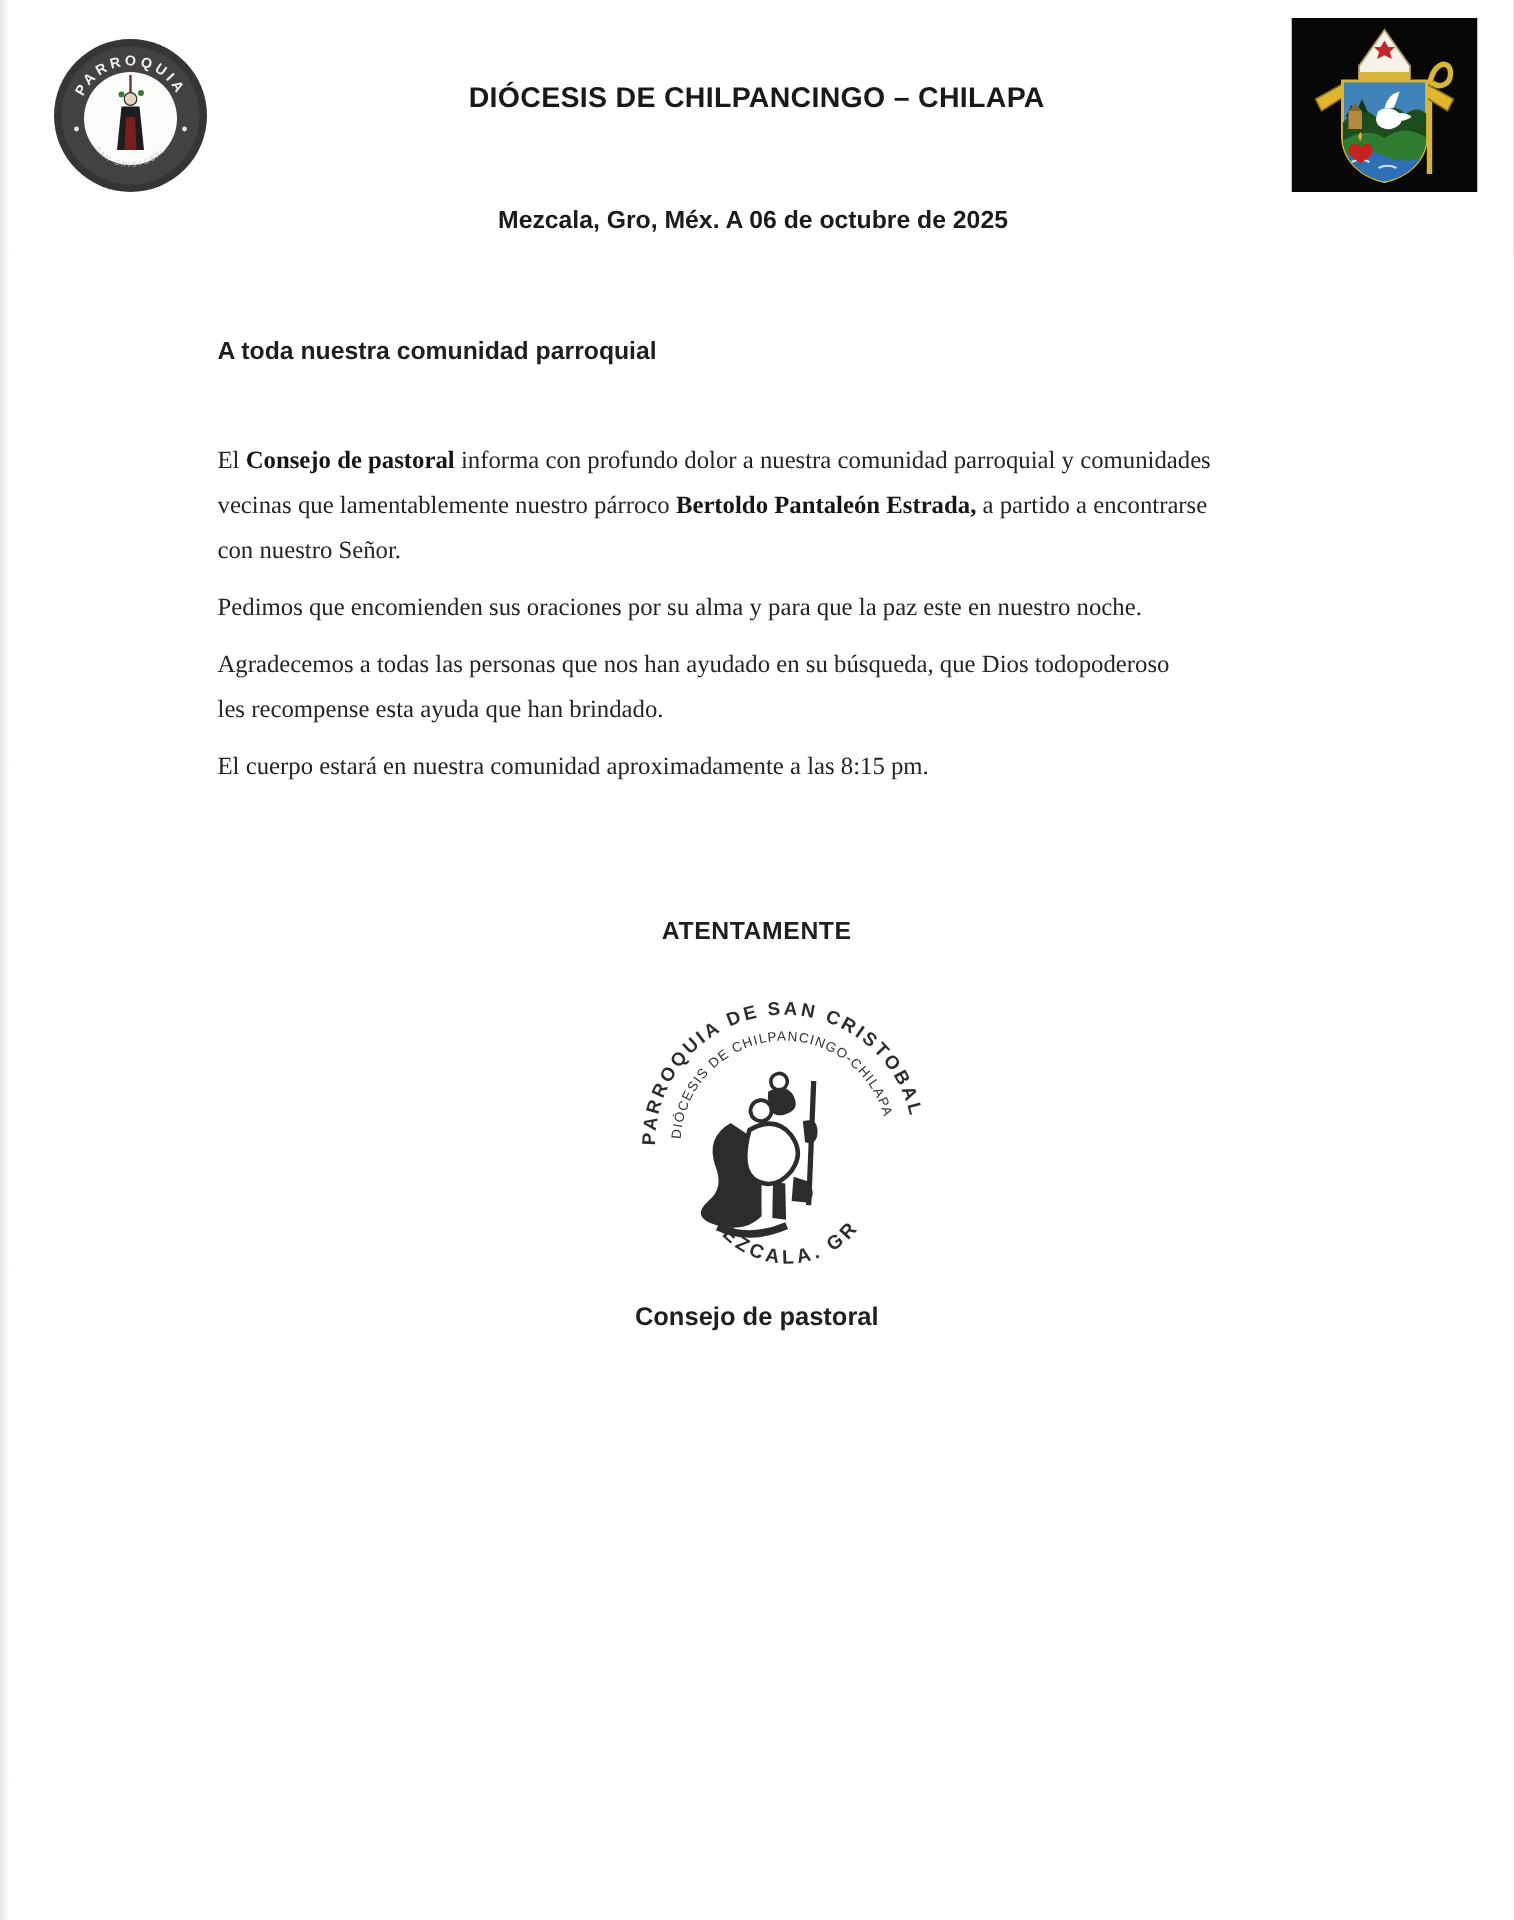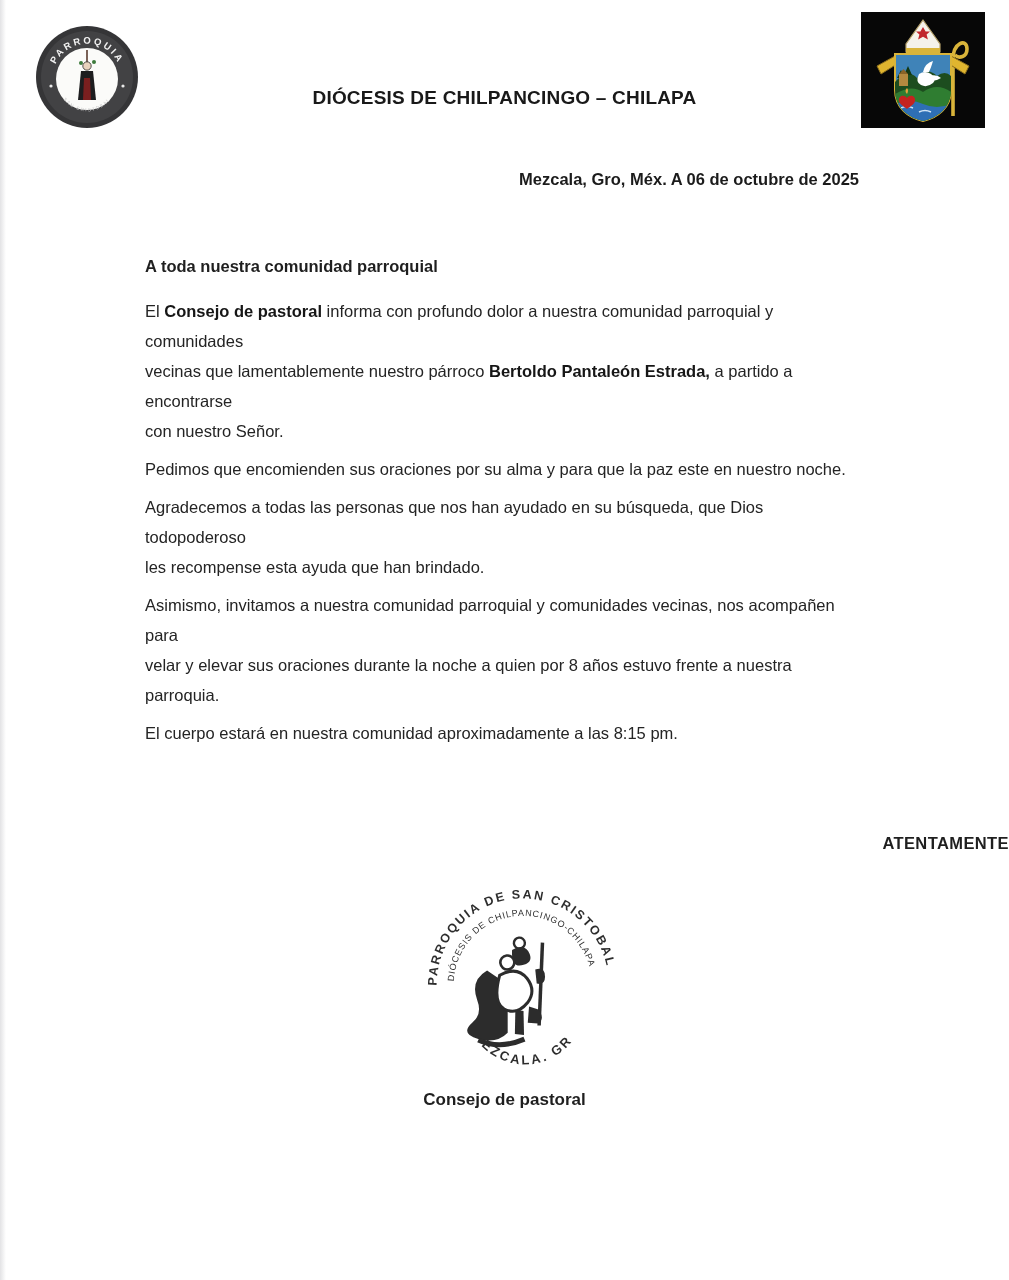--- a/index.html
+++ b/index.html
@@ -16,54 +16,54 @@
   .page::before{
     content:""; position:absolute; left:0; top:0; bottom:0; width:6px;
     background:linear-gradient(to right,#e3e3e5,rgba(255,255,255,0)); pointer-events:none;
   }
 
   
   .logo-left { position:absolute; left:34px; top:24px; width:106px; height:106px; }
   .logo-right { position:absolute; right:24px; top:12px; width:124px; height:116px; }
 
   
-  .header { padding-top:84px; text-align:center; }
+  .header { padding-top:52px; text-align:center; }
   .header .h-line { font-weight:bold; font-size:19px; line-height:28px; letter-spacing:0.2px; color:#191919; }
 
   
   .content { padding:0 150px 0 145px; }
 
   .dateline {
     margin-top:58px;
-    text-align:right;
+    text-align:center;
     font-weight:bold;
     font-size:16.5px;
     color:#1b1b1b;
   }
 
   .salutation {
     margin-top:68px;
     font-weight:bold;
     font-size:16.5px;
   }
 
   .para {
     margin-top:0;
     font-size:16.5px;
     line-height:30px;
     white-space:pre-line;
     color:#242424;
   }
   .para + .para { margin-top:8px; }
   .para b { color:#161616; }
-  .body-block { margin-top:20px; }
+  .body-block { margin-top:48px;font-family:Liberation Serif, serif; }
 
   .closing {
     margin-top:86px;
-    text-align:right;
+    text-align:center;
     font-weight:bold;
     font-size:16.5px;
     letter-spacing:0.4px;
   }
 
   .stamp-wrap {
     margin-top:22px;
     display:flex;
     justify-content:center;
   }
@@ -169,22 +169,20 @@
     <div class="body-block">
       <p class="para"><span>El </span><b>Consejo de pastoral</b><span> informa con profundo dolor a nuestra comunidad parroquial y comunidades
 vecinas que lamentablemente nuestro párroco </span><b>Bertoldo Pantaleón Estrada,</b><span> a partido a encontrarse
 con nuestro Señor.</span></p>
 
       <p class="para">Pedimos que encomienden sus oraciones por su alma y para que la paz este en nuestro noche.</p>
 
       <p class="para">Agradecemos a todas las personas que nos han ayudado en su búsqueda, que Dios todopoderoso
 les recompense esta ayuda que han brindado.</p>
 
-      <p class="para">Asimismo, invitamos a nuestra comunidad parroquial y comunidades vecinas, nos acompañen para
-velar y elevar sus oraciones durante la noche a quien por 8 años estuvo frente a nuestra parroquia.</p>
 
       <p class="para">El cuerpo estará en nuestra comunidad aproximadamente a las 8:15 pm.</p>
     </div>
   </div>
 
   <div class="closing">ATENTAMENTE</div>
 
   <div class="stamp-wrap">
     <svg class="stamp" viewBox="0 0 212 205" aria-hidden="true">
       <defs>

